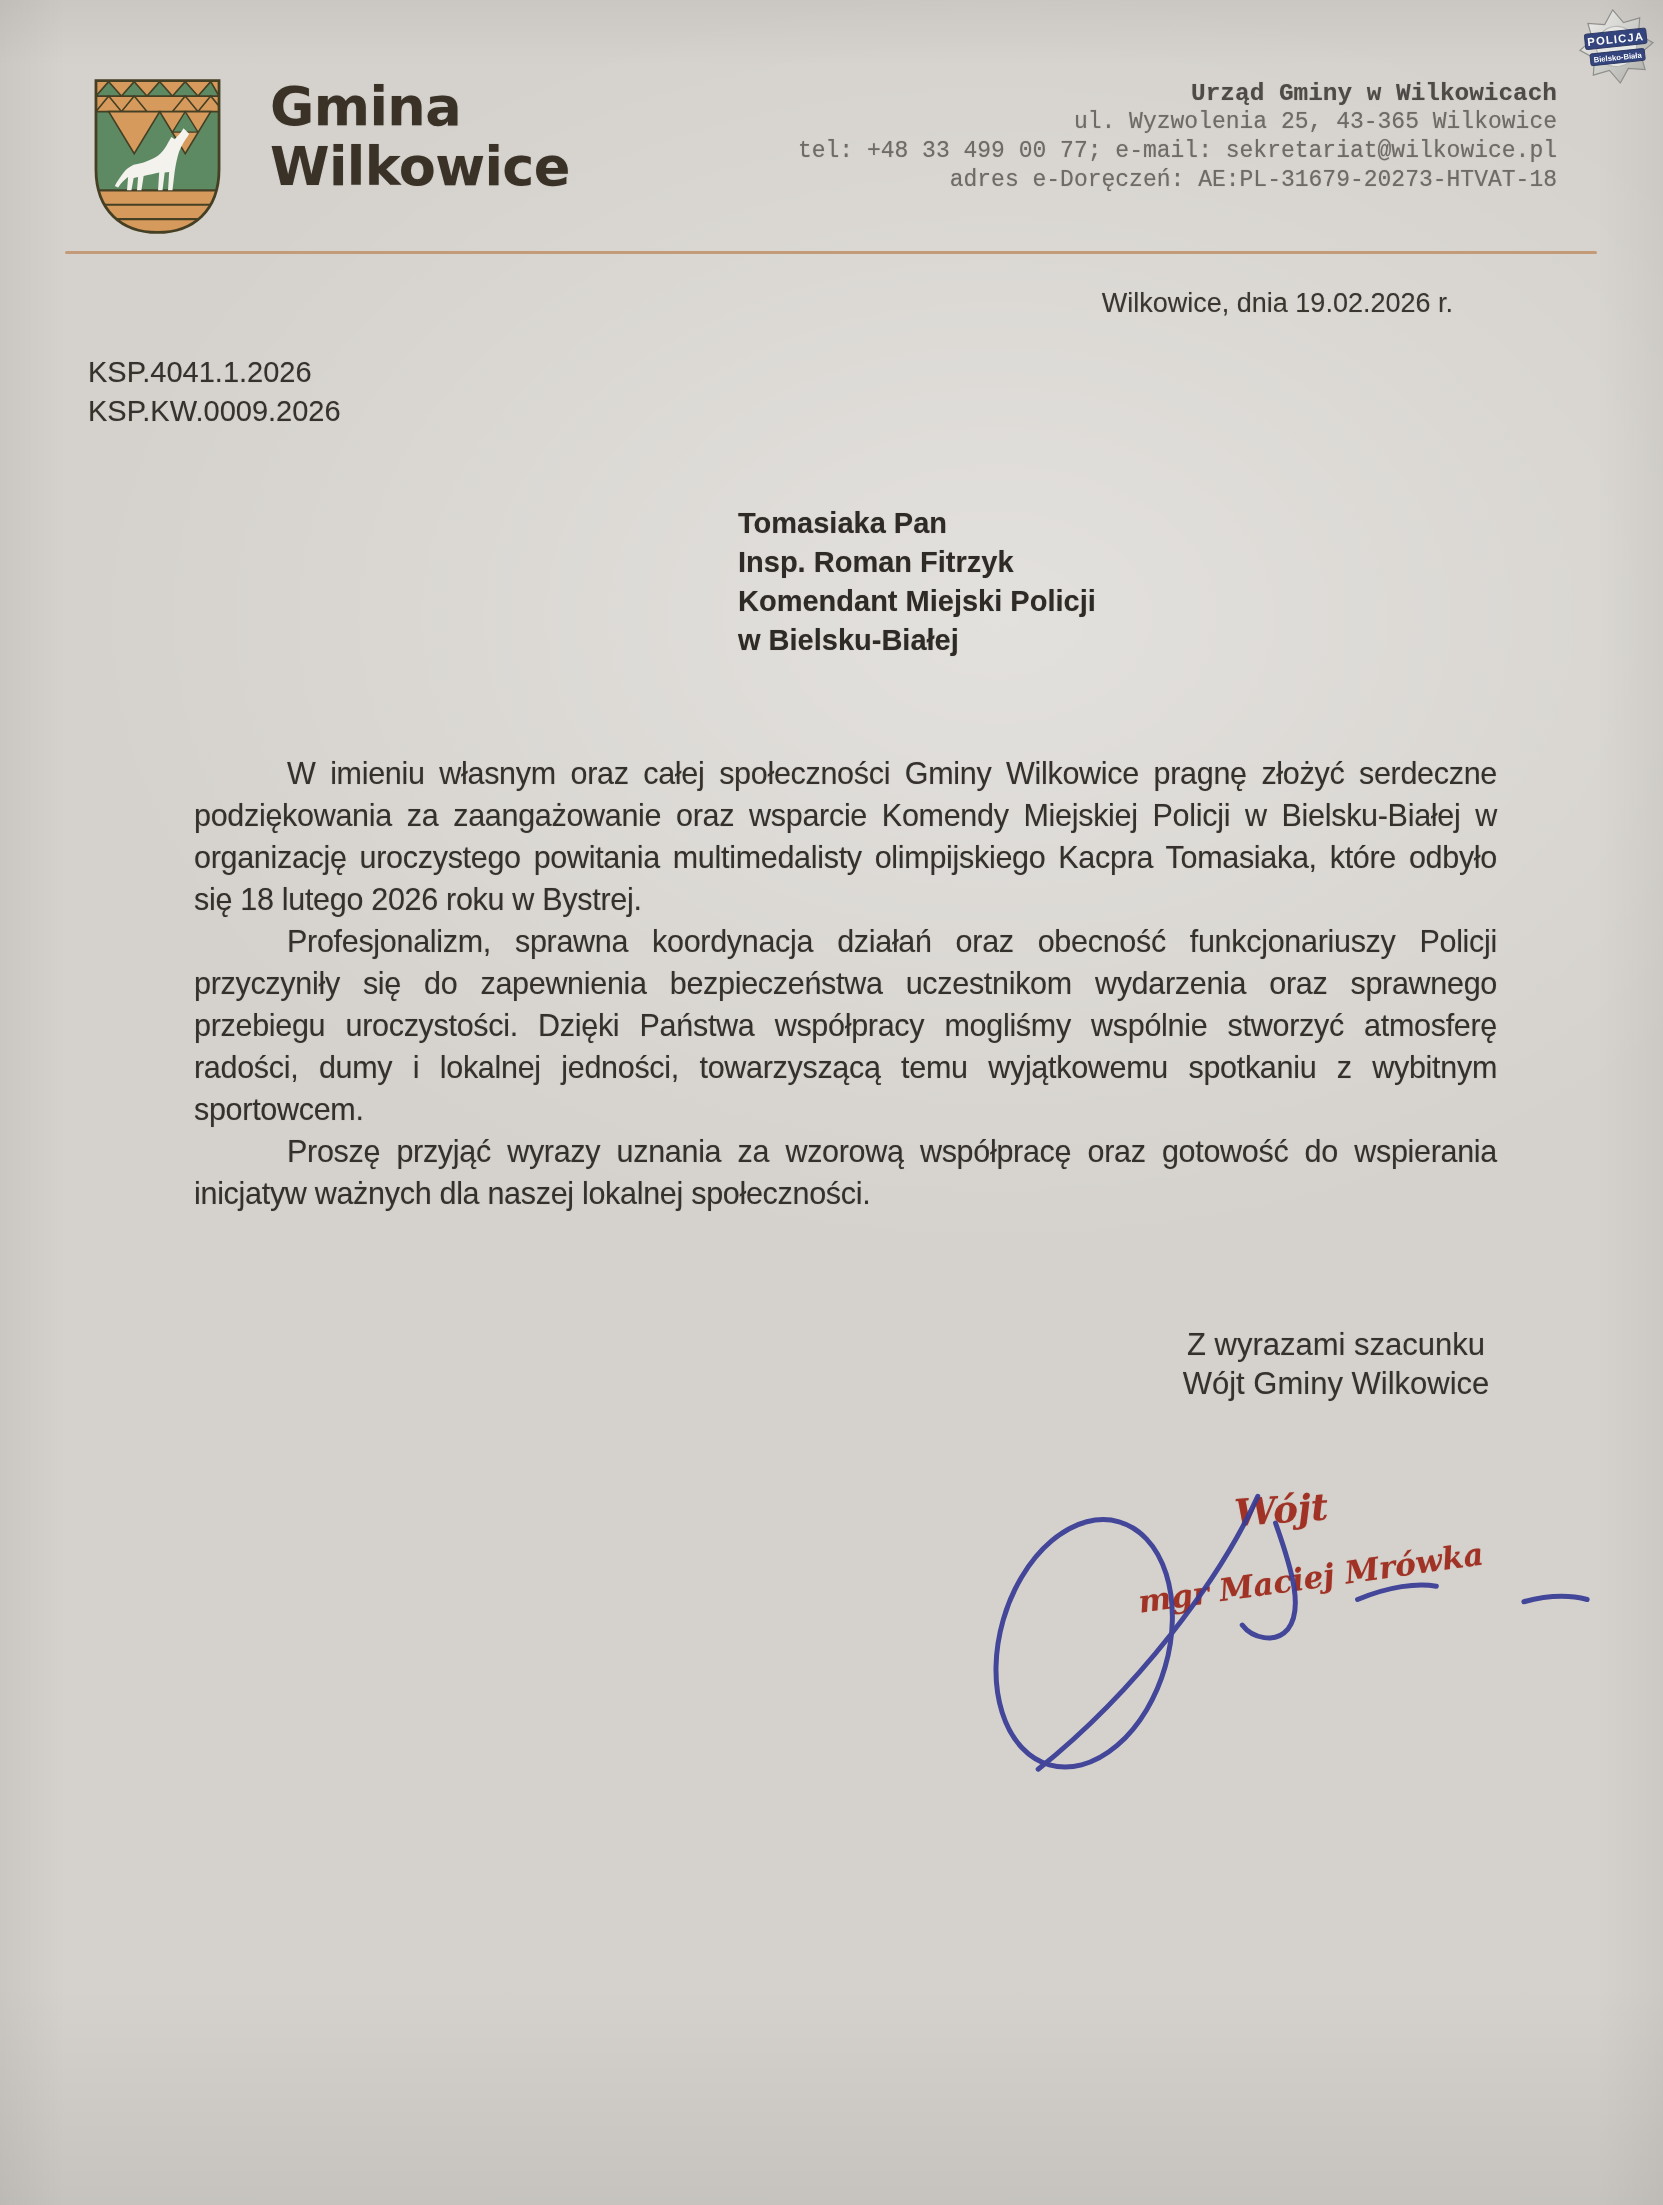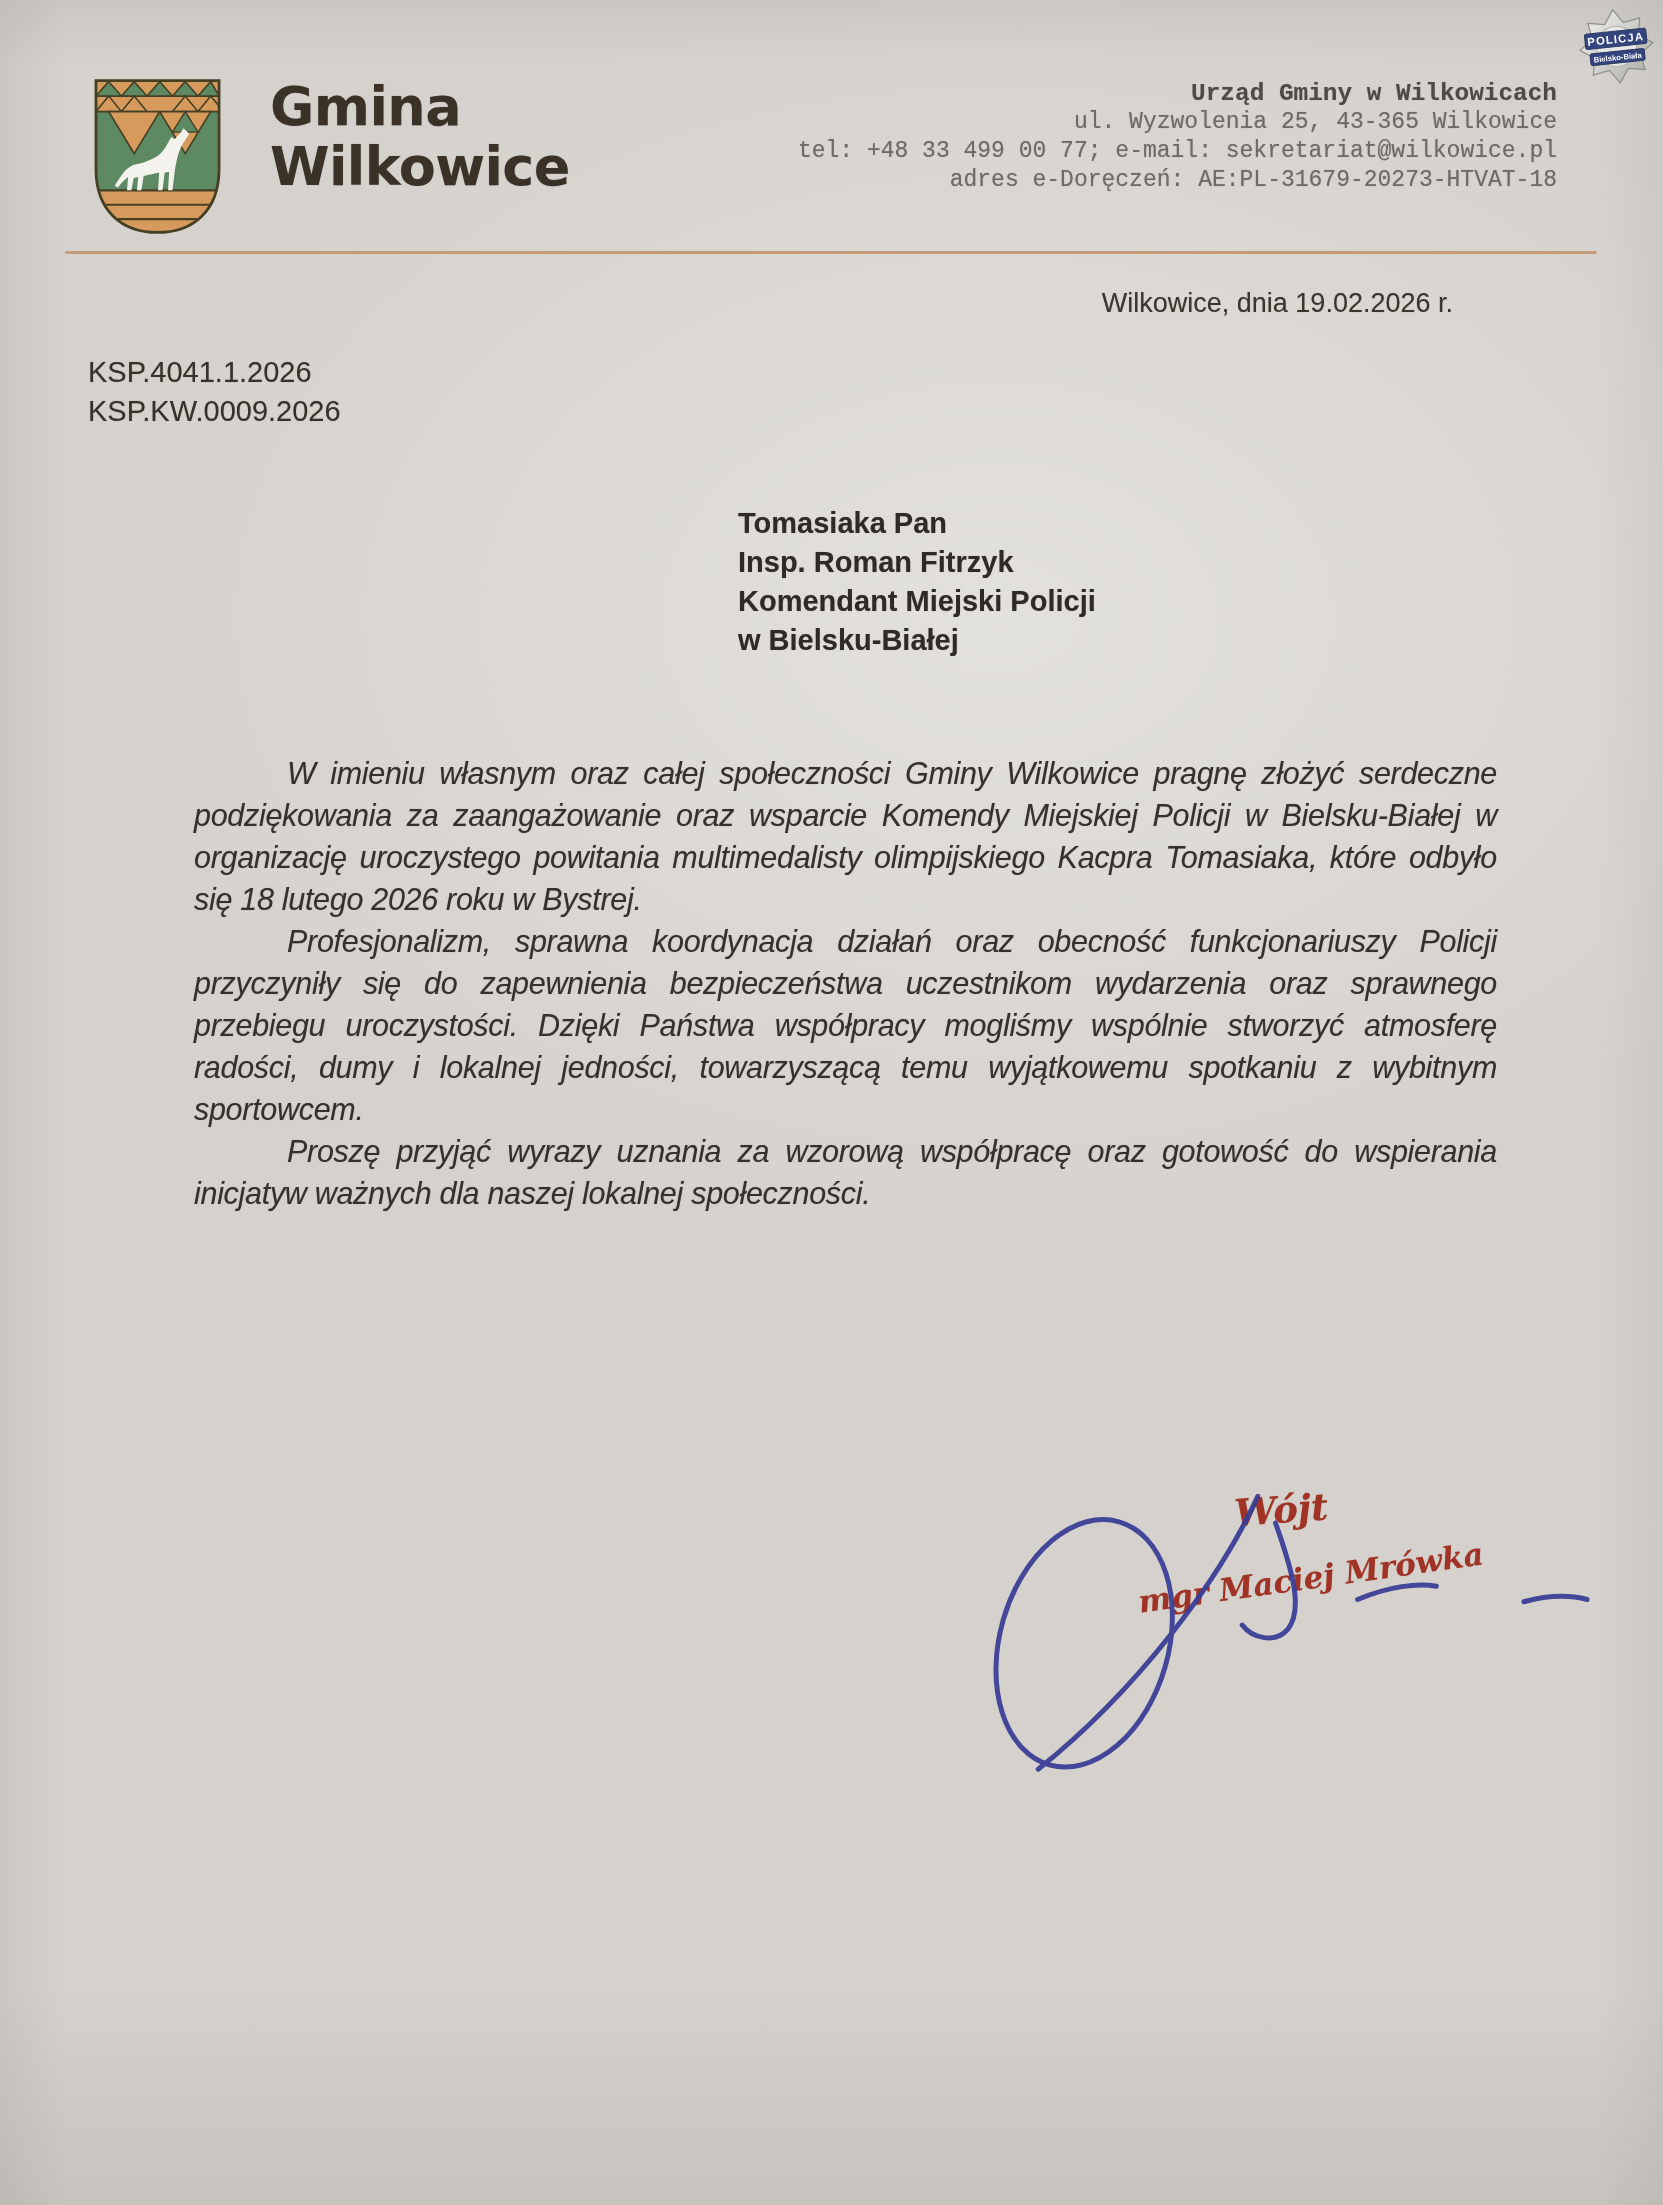--- a/index.html
+++ b/index.html
@@ -35,21 +35,21 @@
   .rule{ position:absolute; left:65px; top:251px; width:1532px; height:3.3px; background:#c49b79; border-radius:1.7px; }
 
   
   .dateline{ position:absolute; top:288px; right:210px; font-size:27px; color:#39362f; }
   .refs{ position:absolute; left:88px; top:353px; font-size:29px; line-height:39px; color:#35322c; }
   .addressee{ position:absolute; left:738px; top:504px; font-size:29px; line-height:39px; font-weight:700; color:#2e2b27; }
 
   
   .body-text{ position:absolute; left:194px; top:752px; width:1303px;
     font-size:30.5px; line-height:42px; letter-spacing:-0.3px;
-    text-align:justify; color:#34312d;font-style:italic; }
+    text-align:justify; color:#34312d; }
   .body-text p{ margin:0; text-indent:93px; }
 
   
   .closing{ position:absolute; left:1142px; top:1325px; width:388px;
     text-align:center; font-size:31px; line-height:39px; color:#35322e; }
 
   .stamp-title{
     position:absolute; left:1233px; top:1491px;
     font-family:"DejaVu Serif",serif; font-style:italic; font-weight:700;
     font-size:37px; color:#a03325; transform:rotate(-4deg); transform-origin:left top;
@@ -157,20 +157,24 @@
     <div>Komendant Miejski Policji</div>
     <div>w Bielsku-Białej</div>
   </div>
 
   <div class="body-text scan-text">
     <p>W imieniu własnym oraz całej społeczności Gminy Wilkowice pragnę złożyć serdeczne podziękowania za zaangażowanie oraz wsparcie Komendy Miejskiej Policji w Bielsku-Białej w organizację uroczystego powitania multimedalisty olimpijskiego Kacpra Tomasiaka, które odbyło się 18 lutego 2026 roku w Bystrej.</p>
     <p>Profesjonalizm, sprawna koordynacja działań oraz obecność funkcjonariuszy Policji przyczyniły się do zapewnienia bezpieczeństwa uczestnikom wydarzenia oraz sprawnego przebiegu uroczystości. Dzięki Państwa współpracy mogliśmy wspólnie stworzyć atmosferę radości, dumy i lokalnej jedności, towarzyszącą temu wyjątkowemu spotkaniu z wybitnym sportowcem.</p>
     <p>Proszę przyjąć wyrazy uznania za wzorową współpracę oraz gotowość do wspierania inicjatyw ważnych dla naszej lokalnej społeczności.</p>
   </div>
 
+  <div class="closing scan-text">
+    <div>Z wyrazami szacunku</div>
+    <div>Wójt Gminy Wilkowice</div>
+  </div>
 
   <div class="stamp-title">Wójt</div>
   <div class="stamp-name">mgr Maciej Mrówka</div>
 
   <svg class="signature" viewBox="0 0 1300 660">
     <g fill="none" stroke="#383c96" stroke-width="9" stroke-linecap="round" opacity="0.93">
       <ellipse cx="305" cy="345" rx="152" ry="228" transform="rotate(16 305 345)"></ellipse>
       <path d="M618,80 C550,230 400,430 222,572"></path>
       <path d="M650,128 C682,218 700,285 672,320 C650,346 608,336 590,312"></path>
       <path d="M798,266 C855,242 906,236 940,242"></path>

